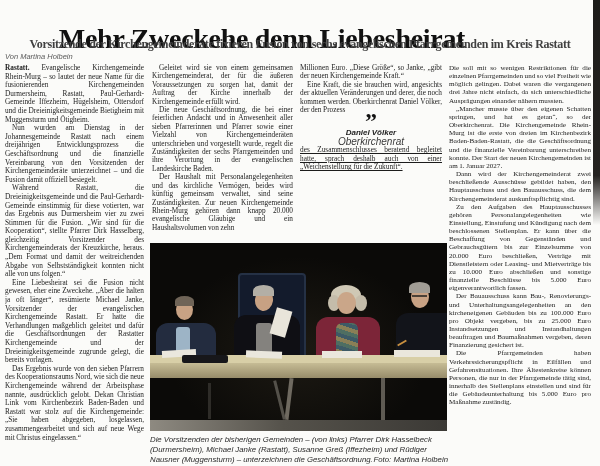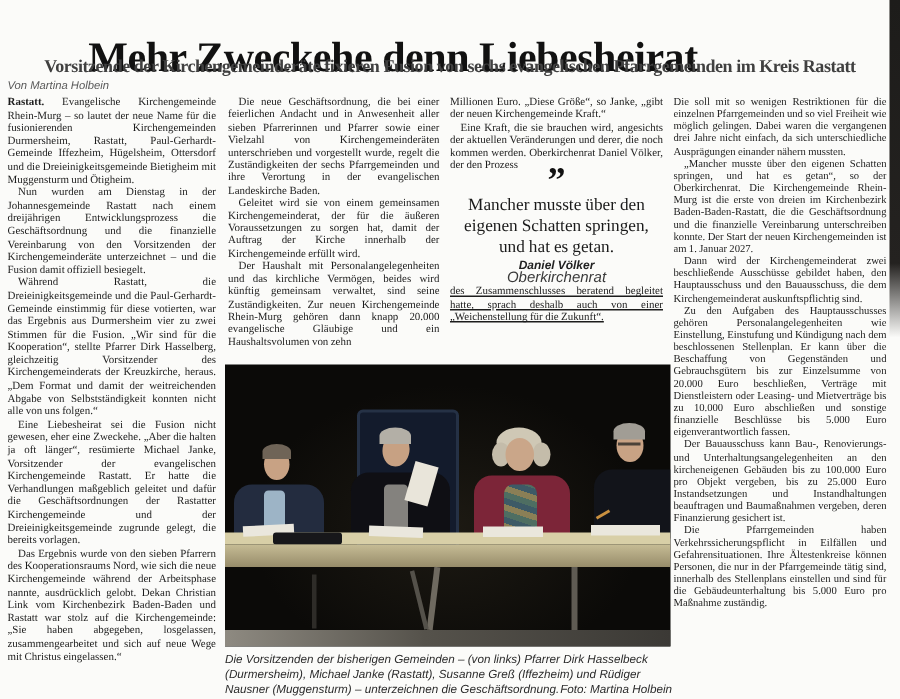--- a/index.html
+++ b/index.html
@@ -92,31 +92,30 @@
 
   <div class="col col1">
     <p><b class="lead">Rastatt.</b> <span>Evangelische Kirchengemeinde Rhein-Murg – so lautet der neue Name für die fusionierenden Kirchengemeinden Durmersheim, Rastatt, Paul-Gerhardt-Gemeinde Iffezheim, Hügelsheim, Ottersdorf und die Dreieinigkeitsgemeinde Bietigheim mit Muggensturm und Ötigheim.</span></p>
     <p class="ind">Nun wurden am Dienstag in der Johannesgemeinde Rastatt nach einem dreijährigen Entwicklungsprozess die Geschäftsordnung und die finanzielle Vereinbarung von den Vorsitzenden der Kirchengemeinderäte unterzeichnet – und die Fusion damit offiziell besiegelt.</p>
     <p class="ind">Während Rastatt, die Dreieinigkeitsgemeinde und die Paul-Gerhardt-Gemeinde einstimmig für diese votierten, war das Ergebnis aus Durmersheim vier zu zwei Stimmen für die Fusion. „Wir sind für die Kooperation“, stellte Pfarrer Dirk Hasselberg, gleichzeitig Vorsitzender des Kirchengemeinderats der Kreuzkirche, heraus. „Dem Format und damit der weitreichenden Abgabe von Selbstständigkeit konnten nicht alle von uns folgen.“</p>
     <p class="ind">Eine Liebesheirat sei die Fusion nicht gewesen, eher eine Zweckehe. „Aber die halten ja oft länger“, resümierte Michael Janke, Vorsitzender der evangelischen Kirchengemeinde Rastatt. Er hatte die Verhandlungen maßgeblich geleitet und dafür die Geschäftsordnungen der Rastatter Kirchengemeinde und der Dreieinigkeitsgemeinde zugrunde gelegt, die bereits vorlagen.</p>
     <p class="ind">Das Ergebnis wurde von den sieben Pfarrern des Kooperationsraums Nord, wie sich die neue Kirchengemeinde während der Arbeitsphase nannte, ausdrücklich gelobt. Dekan Christian Link vom Kirchenbezirk Baden-Baden und Rastatt war stolz auf die Kirchengemeinde: „Sie haben abgegeben, losgelassen, zusammengearbeitet und sich auf neue Wege mit Christus eingelassen.“</p>
   </div>
 
   <div class="col col2">
+    <p class="ind">Geleitet wird sie von einem gemeinsamen Kirchengemeinderat, der für die äußeren Voraussetzungen zu sorgen hat, damit der Auftrag der Kirche innerhalb der Kirchengemeinde erfüllt wird.</p>
     <p class="ind">Die neue Geschäftsordnung, die bei einer feierlichen Andacht und in Anwesenheit aller sieben Pfarrerinnen und Pfarrer sowie einer Vielzahl von Kirchengemeinderäten unterschrieben und vorgestellt wurde, regelt die Zuständigkeiten der sechs Pfarrgemeinden und ihre Verortung in der evangelischen Landeskirche Baden.</p>
-    <p class="ind">Geleitet wird sie von einem gemeinsamen Kirchengemeinderat, der für die äußeren Voraussetzungen zu sorgen hat, damit der Auftrag der Kirche innerhalb der Kirchengemeinde erfüllt wird.</p>
     <p class="ind">Der Haushalt mit Personalangelegenheiten und das kirchliche Vermögen, beides wird künftig gemeinsam verwaltet, sind seine Zuständigkeiten. Zur neuen Kirchengemeinde Rhein-Murg gehören dann knapp 20.000 evangelische Gläubige und ein Haushaltsvolumen von zehn</p>
   </div>
 
   <div class="col col3">
     <p>Millionen Euro. „Diese Größe“, so Janke, „gibt der neuen Kirchengemeinde Kraft.“</p>
     <p class="ind">Eine Kraft, die sie brauchen wird, angesichts der aktuellen Veränderungen und derer, die noch kommen werden. Oberkirchenrat Daniel Völker, der den Prozess</p>
     <div class="pullquote">
       <span class="pq-mark">”</span>
-      <span class="pq-text">Mancher musste über den eigenen Schatten springen, und hat es getan.</span>
       <span class="pq-author">Daniel Völker</span>
       <span class="pq-role">Oberkirchenrat</span>
     </div>
     <p class="pq-after">des Zusammenschlusses beratend begleitet hatte, sprach deshalb auch von einer „Weichenstellung für die Zukunft“.</p>
   </div>
 
   <div class="col col4">
     <p>Die soll mit so wenigen Restriktionen für die einzelnen Pfarrgemeinden und so viel Freiheit wie möglich gelingen. Dabei waren die vergangenen drei Jahre nicht einfach, da sich unterschiedliche Ausprägungen einander nähern mussten.</p>
     <p class="ind">„Mancher musste über den eigenen Schatten springen, und hat es getan“, so der Oberkirchenrat. Die Kirchengemeinde Rhein-Murg ist die erste von dreien im Kirchenbezirk Baden-Baden-Rastatt, die die Geschäftsordnung und die finanzielle Vereinbarung unterschreiben konnte. Der Start der neuen Kirchengemeinden ist am 1. Januar 2027.</p>
     <p class="ind">Dann wird der Kirchengemeinderat zwei beschließende Ausschüsse gebildet haben, den Hauptausschuss und den Bauausschuss, die dem Kirchengemeinderat auskunftspflichtig sind.</p>

